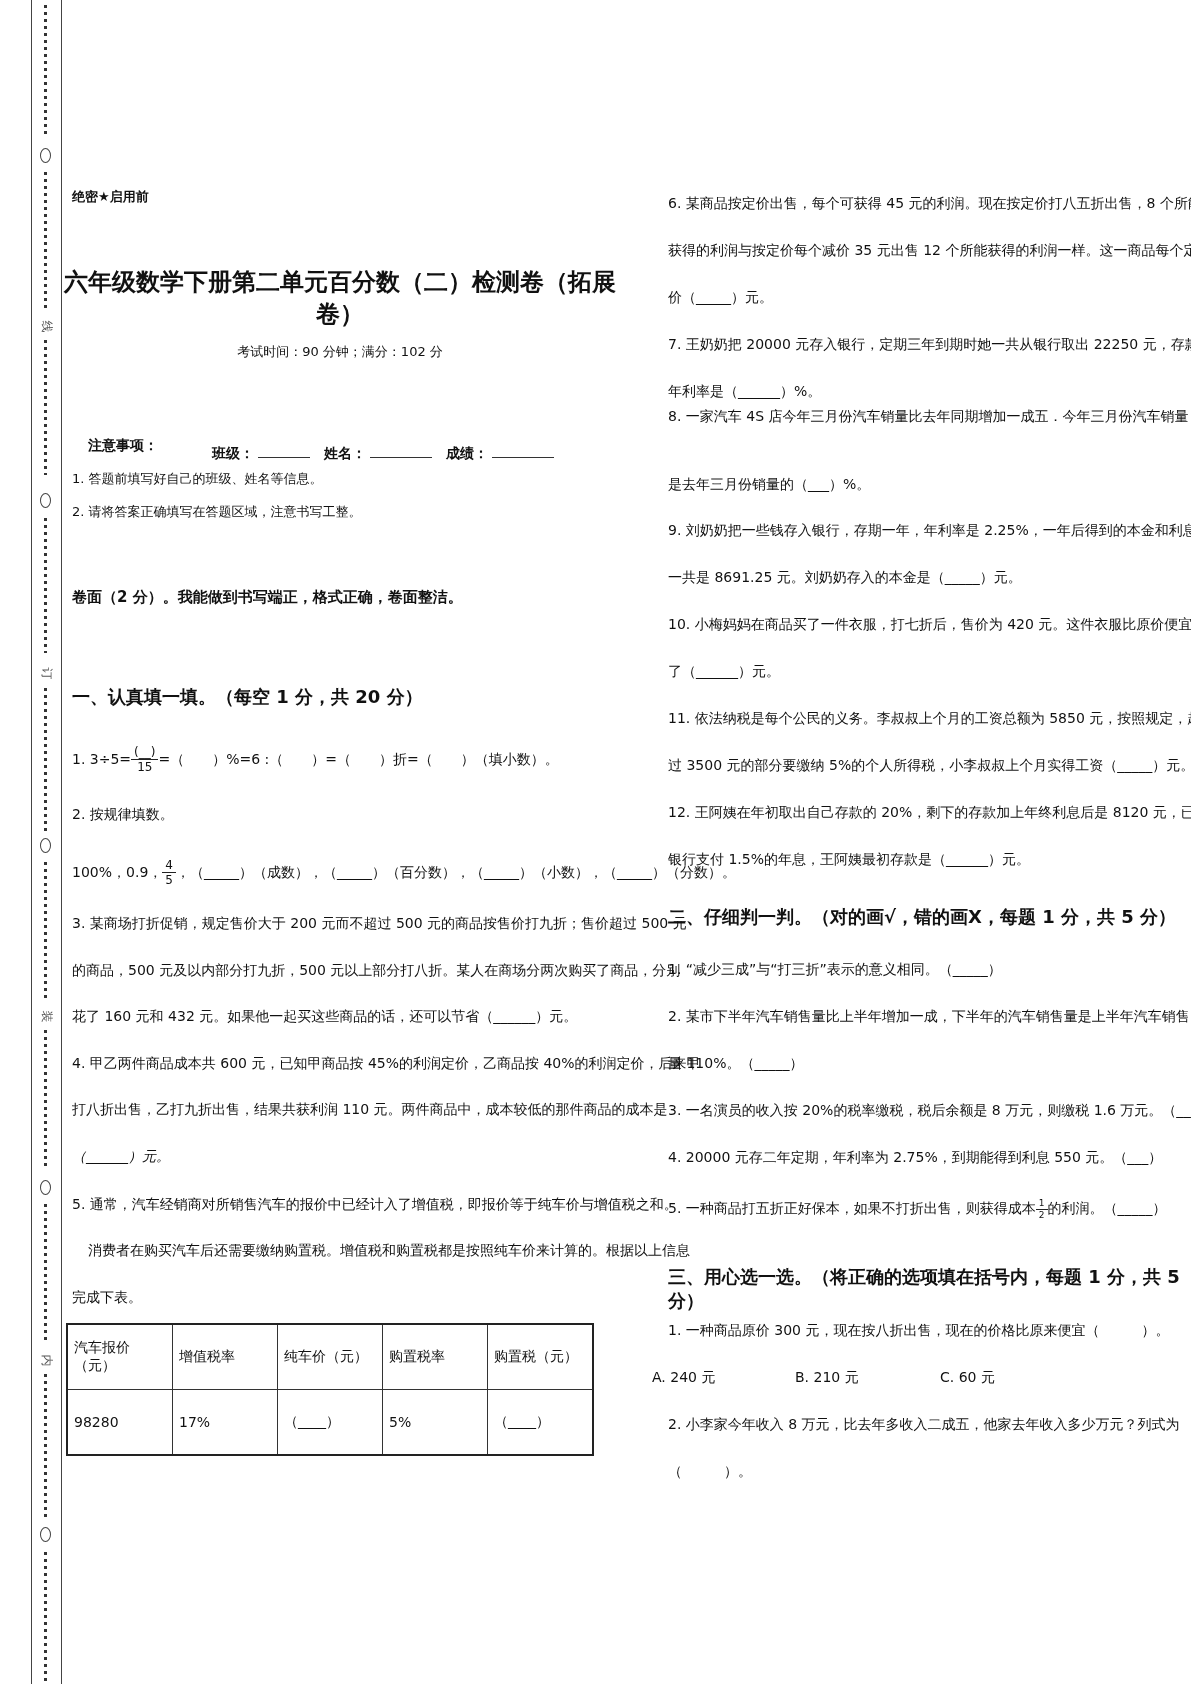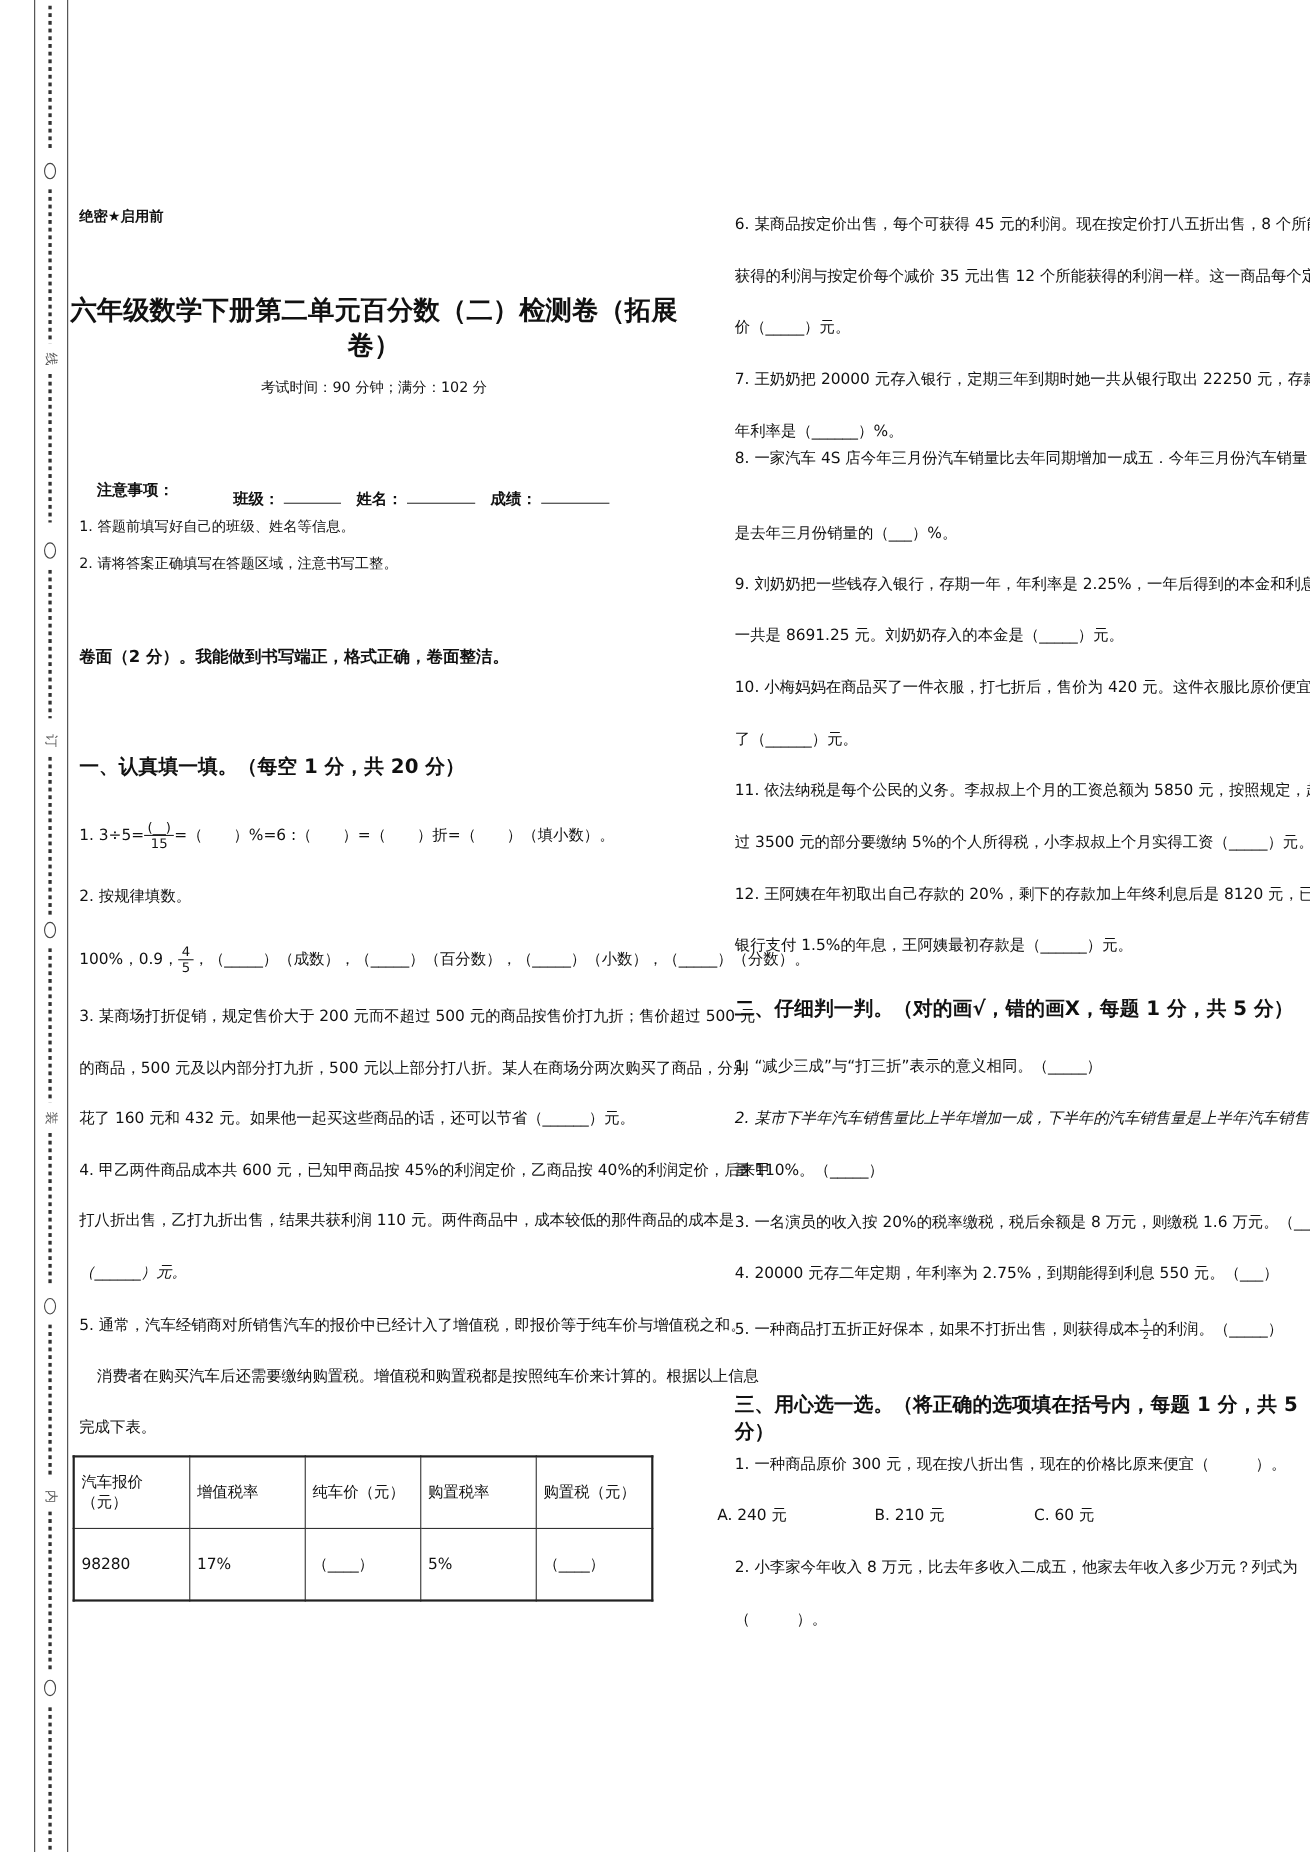--- a/index.html
+++ b/index.html
@@ -133,21 +133,21 @@
 
 <div class="abs q" style="left:668px;top:710px;">11. 依法纳税是每个公民的义务。李叔叔上个月的工资总额为 5850 元，按照规定，超</div>
 <div class="abs q" style="left:668px;top:757px;">过 3500 元的部分要缴纳 5%的个人所得税，小李叔叔上个月实得工资（_____）元。</div>
 
 <div class="abs q" style="left:668px;top:804px;">12. 王阿姨在年初取出自己存款的 20%，剩下的存款加上年终利息后是 8120 元，已知</div>
 <div class="abs q" style="left:668px;top:851px;">银行支付 1.5%的年息，王阿姨最初存款是（______）元。</div>
 
 <div class="abs section" style="left:668px;top:905px;">二、仔细判一判。（对的画√，错的画X，每题 1 分，共 5 分）</div>
 
 <div class="abs q" style="left:668px;top:961px;">1. “减少三成”与“打三折”表示的意义相同。（_____）</div>
-<div class="abs q" style="left:668px;top:1008px;font-style:italic;">2. 某市下半年汽车销售量比上半年增加一成，下半年的汽车销售量是上半年汽车销售</div>
+<div class="abs q" style="left:668px;top:1008px;">2. 某市下半年汽车销售量比上半年增加一成，下半年的汽车销售量是上半年汽车销售</div>
 <div class="abs q" style="left:668px;top:1055px;">量 110%。（_____）</div>
 <div class="abs q" style="left:668px;top:1102px;">3. 一名演员的收入按 20%的税率缴税，税后余额是 8 万元，则缴税 1.6 万元。（_____）</div>
 <div class="abs q" style="left:668px;top:1149px;">4. 20000 元存二年定期，年利率为 2.75%，到期能得到利息 550 元。（___）</div>
 <div class="abs q" style="left:668px;top:1198px;">
   <span>5. 一种商品打五折正好保本，如果不打折出售，则获得成本</span><span class="frac" style="font-size:9px;"><span class="num">1</span><span class="den">2</span></span><span>的利润。（_____）</span>
 </div>
 
 <div class="abs section" style="left:668px;top:1265px;">三、用心选一选。（将正确的选项填在括号内，每题 1 分，共 5 分）</div>
 
 <div class="abs q" style="left:668px;top:1322px;">1. 一种商品原价 300 元，现在按八折出售，现在的价格比原来便宜（　　　）。</div>

